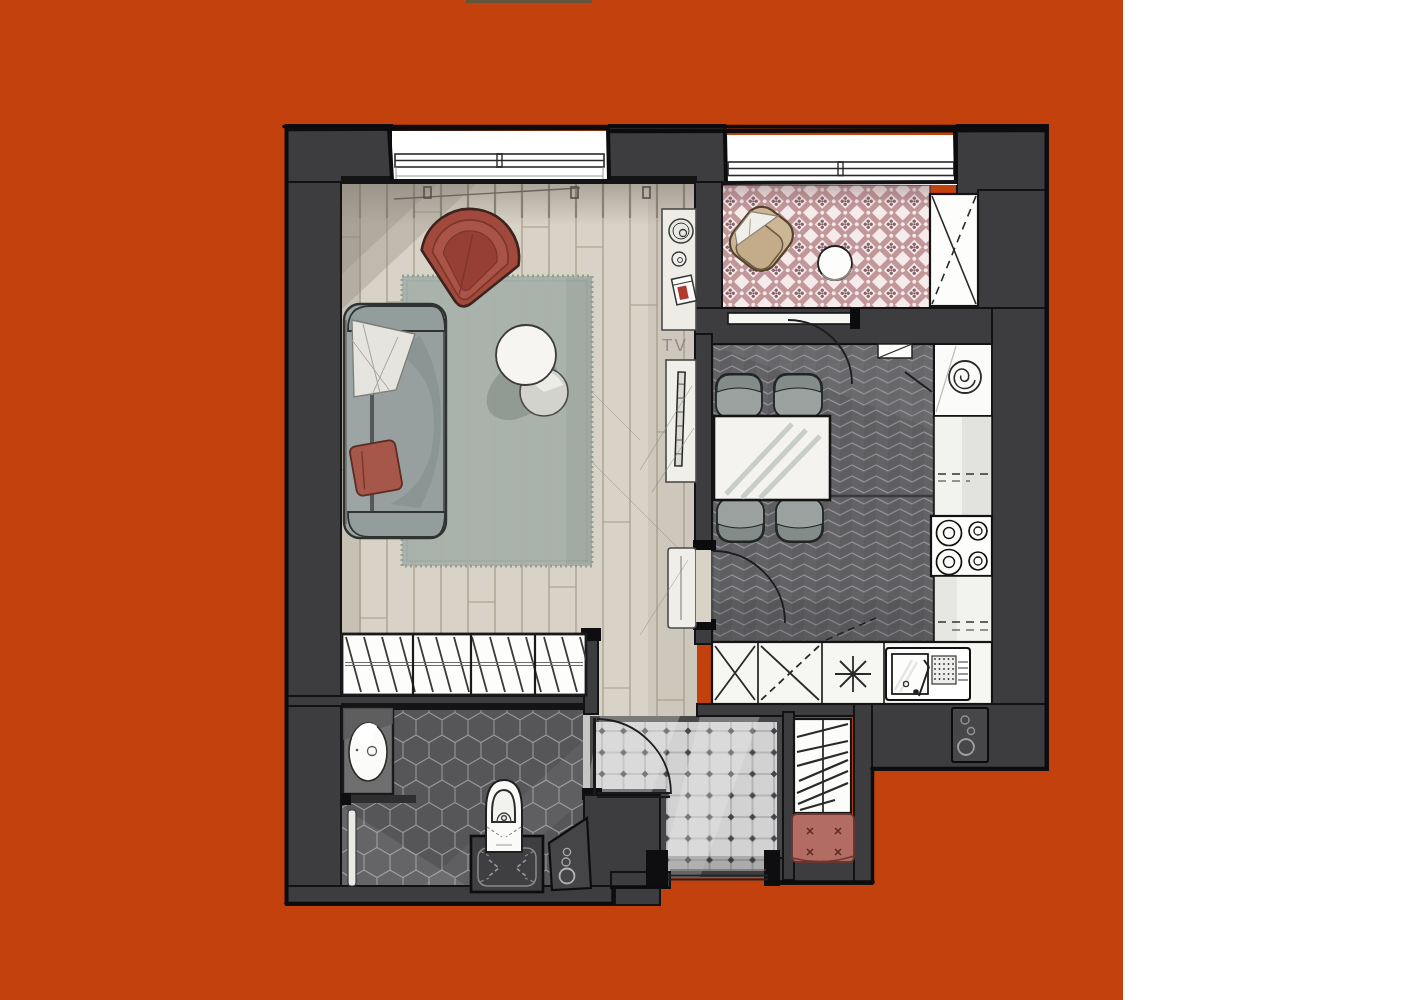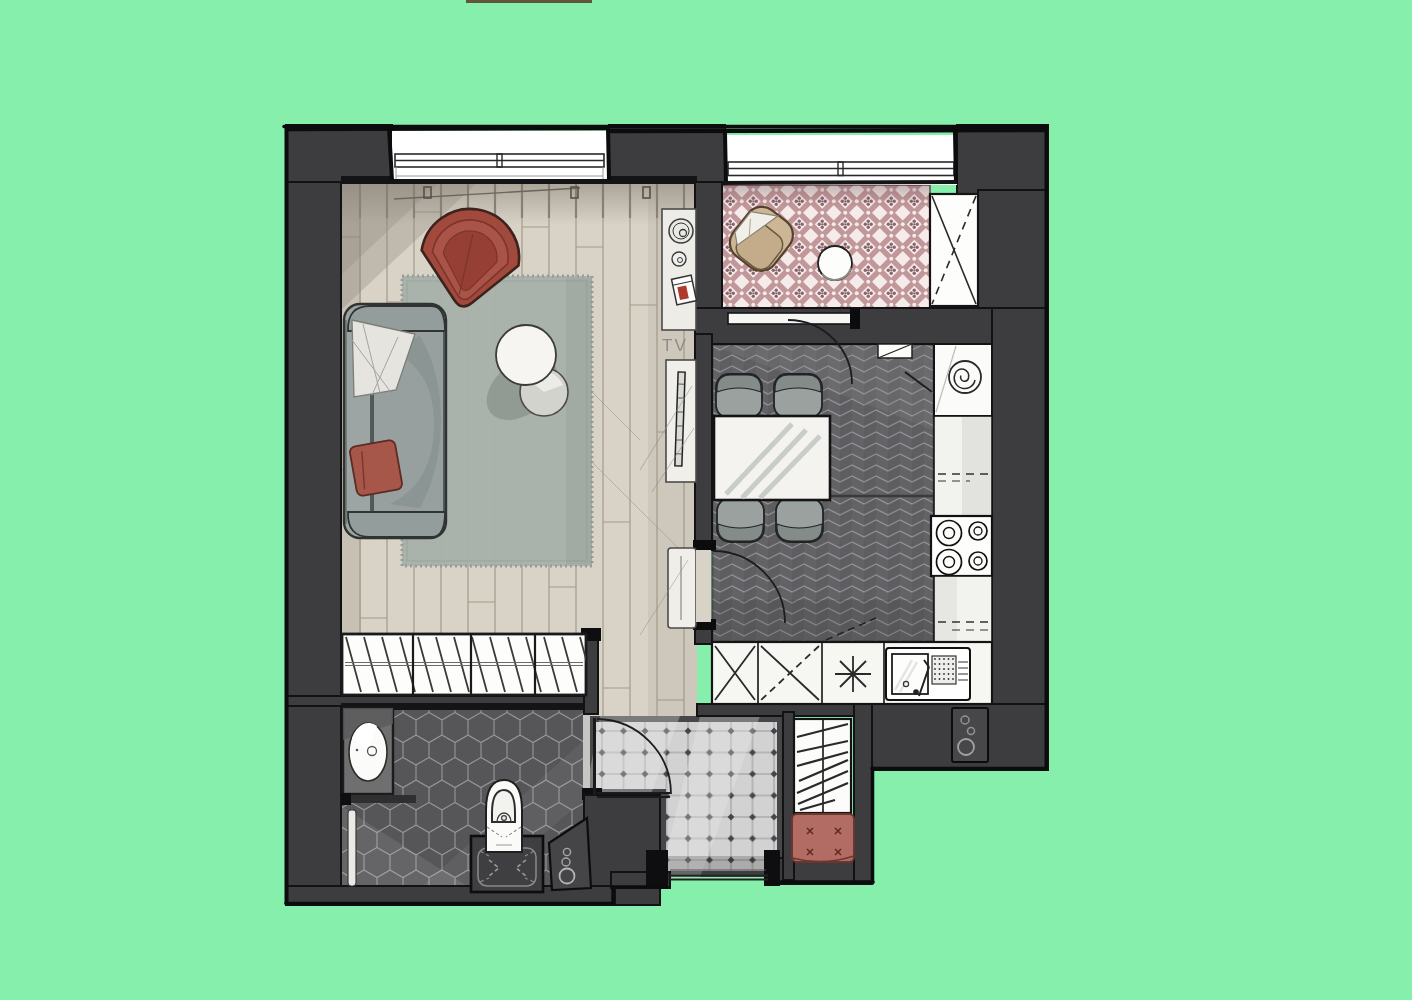--- a/index.html
+++ b/index.html
@@ -1,15 +1,15 @@
 <!DOCTYPE html>
 <html><head><meta charset="utf-8">
 <style>
 html,body{margin:0;padding:0;background:#fff;}
-#page{position:relative;width:1412px;height:1000px;background:#86efac;overflow:hidden;
+#page{position:relative;width:1123px;height:1000px;background:#c2410c;overflow:hidden;
 font-family:"Liberation Sans", sans-serif;}
 svg{position:absolute;left:0;top:0;}
 </style></head><body>
 <div id="page">
 <svg width="1414" height="1000" viewBox="0 0 1414 1000">
 <defs>
 <pattern id="hbone" width="24" height="11" patternUnits="userSpaceOnUse">
   <rect width="24" height="11" fill="#636366"></rect>
   <path d="M-1,9.5 L12,3 L25,9.5" stroke="#92929a" stroke-width="1.2" fill="none"></path>
 </pattern>

